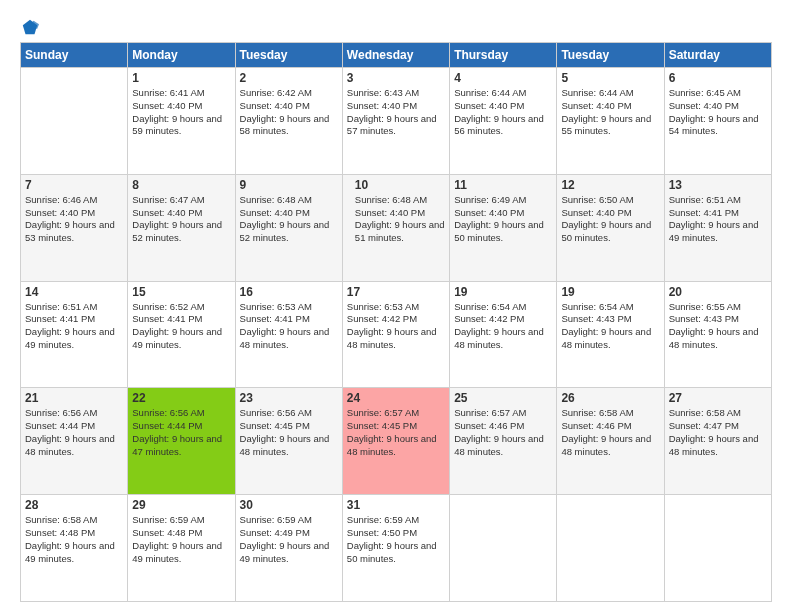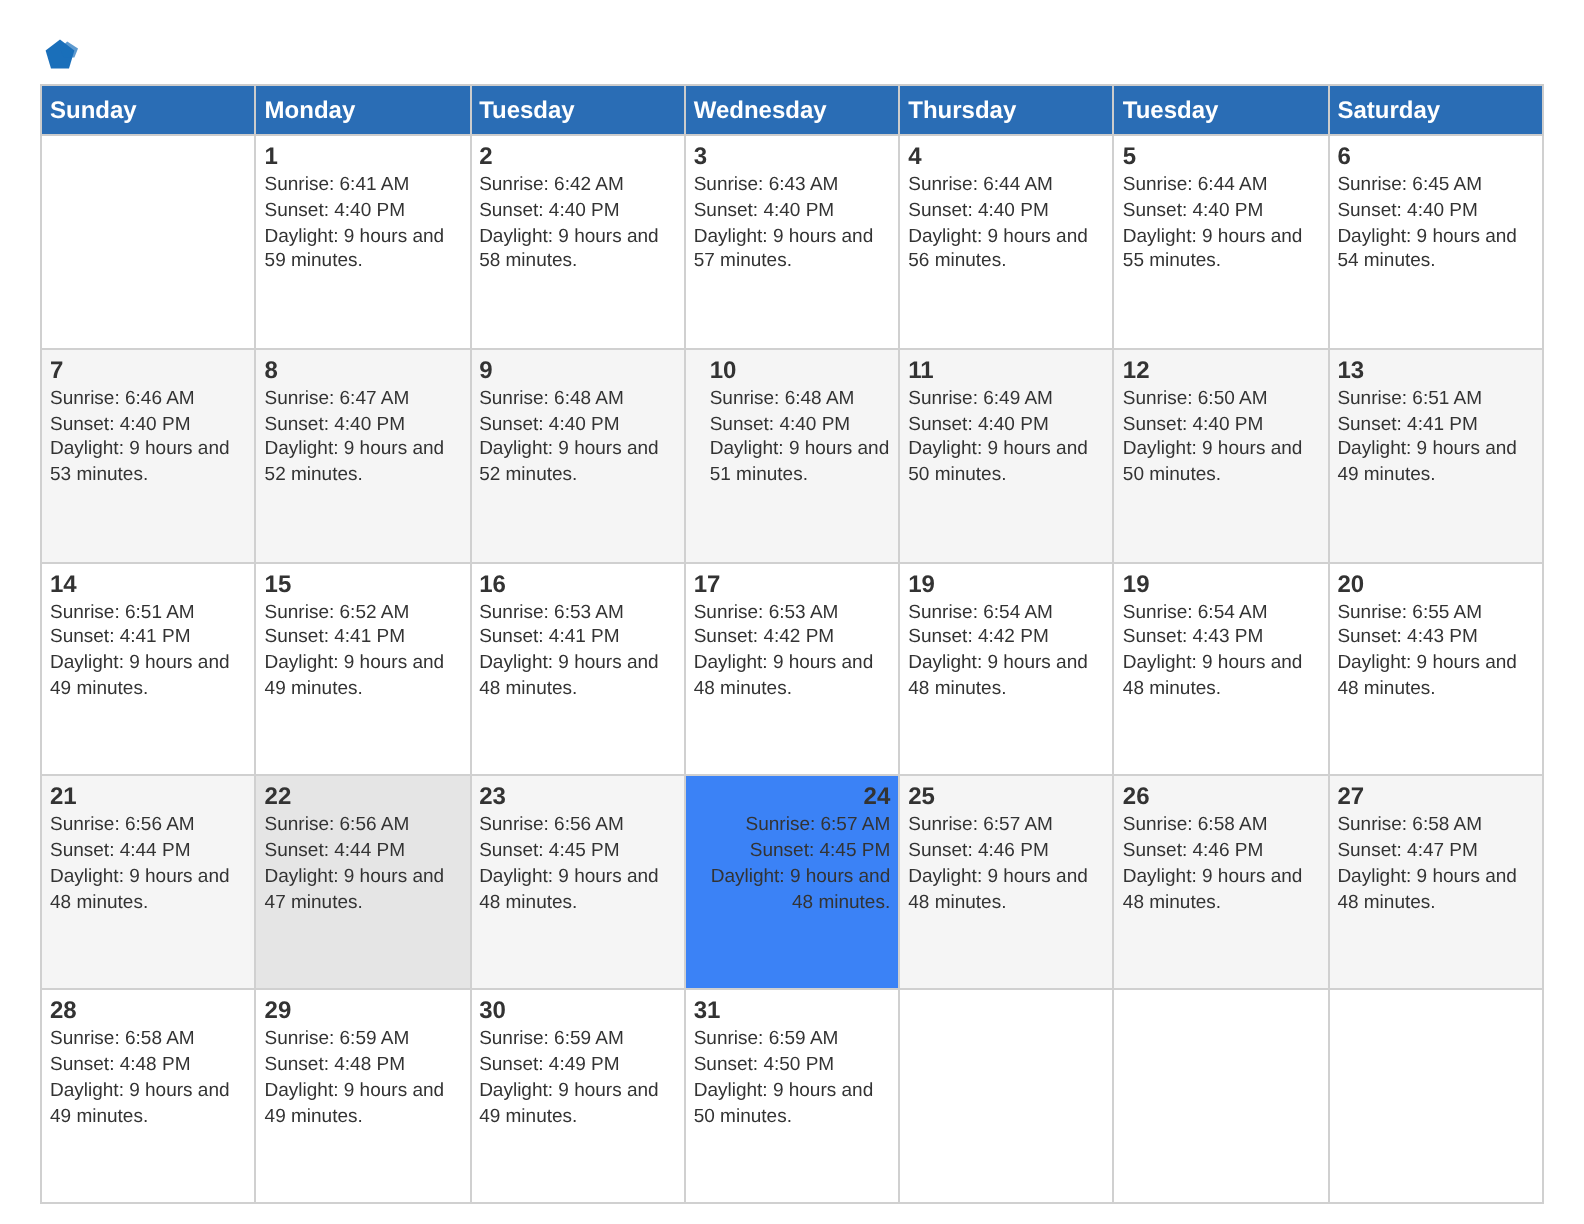--- a/index.html
+++ b/index.html
@@ -218,29 +218,29 @@
           <td>
             <span class="day-number">20</span>
             <div class="day-info">Sunrise: 6:55 AM<br>Sunset: 4:43 PM<br>Daylight: 9 hours and 48 minutes.</div>
           </td>
         </tr>
         <tr>
           <td style="background-color: rgb(245, 245, 245);">
             <span class="day-number">21</span>
             <div class="day-info">Sunrise: 6:56 AM<br>Sunset: 4:44 PM<br>Daylight: 9 hours and 48 minutes.</div>
           </td>
-          <td style="background-color: #e5e5e5;">
+          <td style="background-color: #84cc16;">
             <span class="day-number">22</span>
             <div class="day-info">Sunrise: 6:56 AM<br>Sunset: 4:44 PM<br>Daylight: 9 hours and 47 minutes.</div>
           </td>
           <td style="background-color: rgb(245, 245, 245);">
             <span class="day-number">23</span>
             <div class="day-info">Sunrise: 6:56 AM<br>Sunset: 4:45 PM<br>Daylight: 9 hours and 48 minutes.</div>
           </td>
-          <td style="background-color: #3b82f6; text-align: right;">
+          <td style="background-color: #fca5a5;">
             <span class="day-number">24</span>
             <div class="day-info">Sunrise: 6:57 AM<br>Sunset: 4:45 PM<br>Daylight: 9 hours and 48 minutes.</div>
           </td>
           <td style="background-color: rgb(245, 245, 245);">
             <span class="day-number">25</span>
             <div class="day-info">Sunrise: 6:57 AM<br>Sunset: 4:46 PM<br>Daylight: 9 hours and 48 minutes.</div>
           </td>
           <td style="background-color: rgb(245, 245, 245);">
             <span class="day-number">26</span>
             <div class="day-info">Sunrise: 6:58 AM<br>Sunset: 4:46 PM<br>Daylight: 9 hours and 48 minutes.</div>

